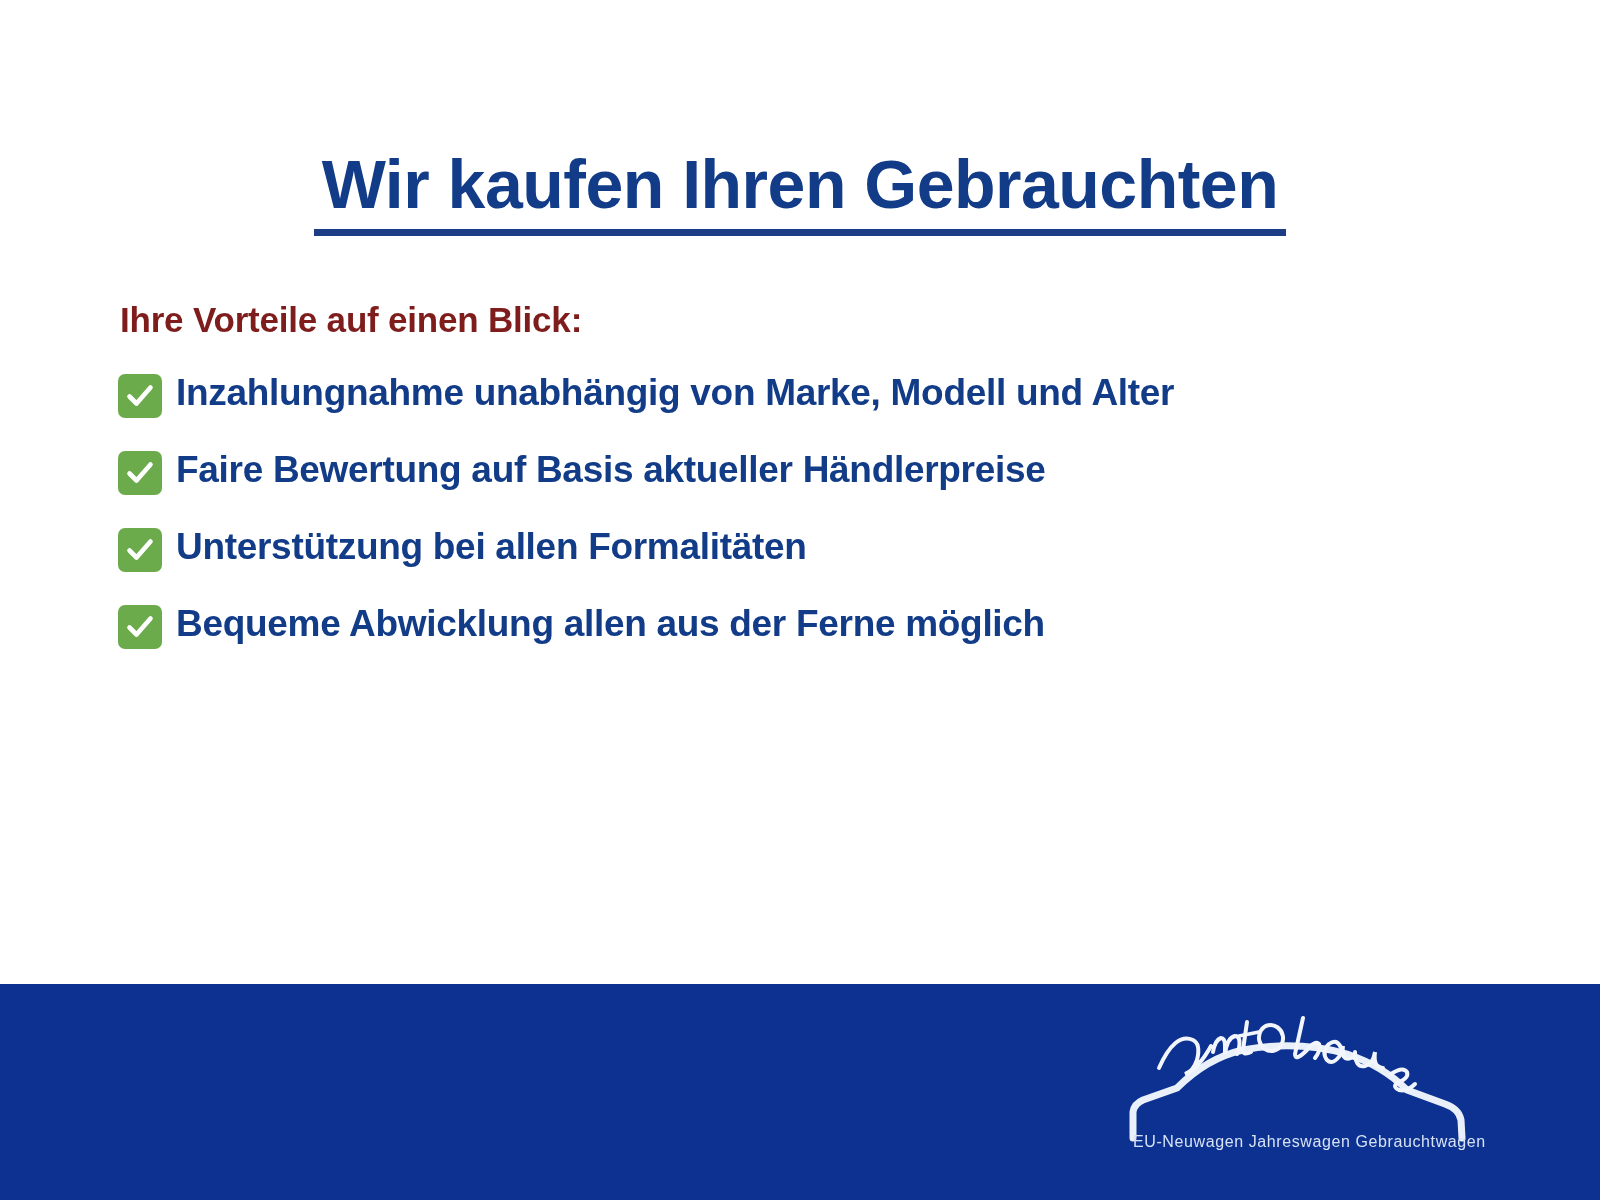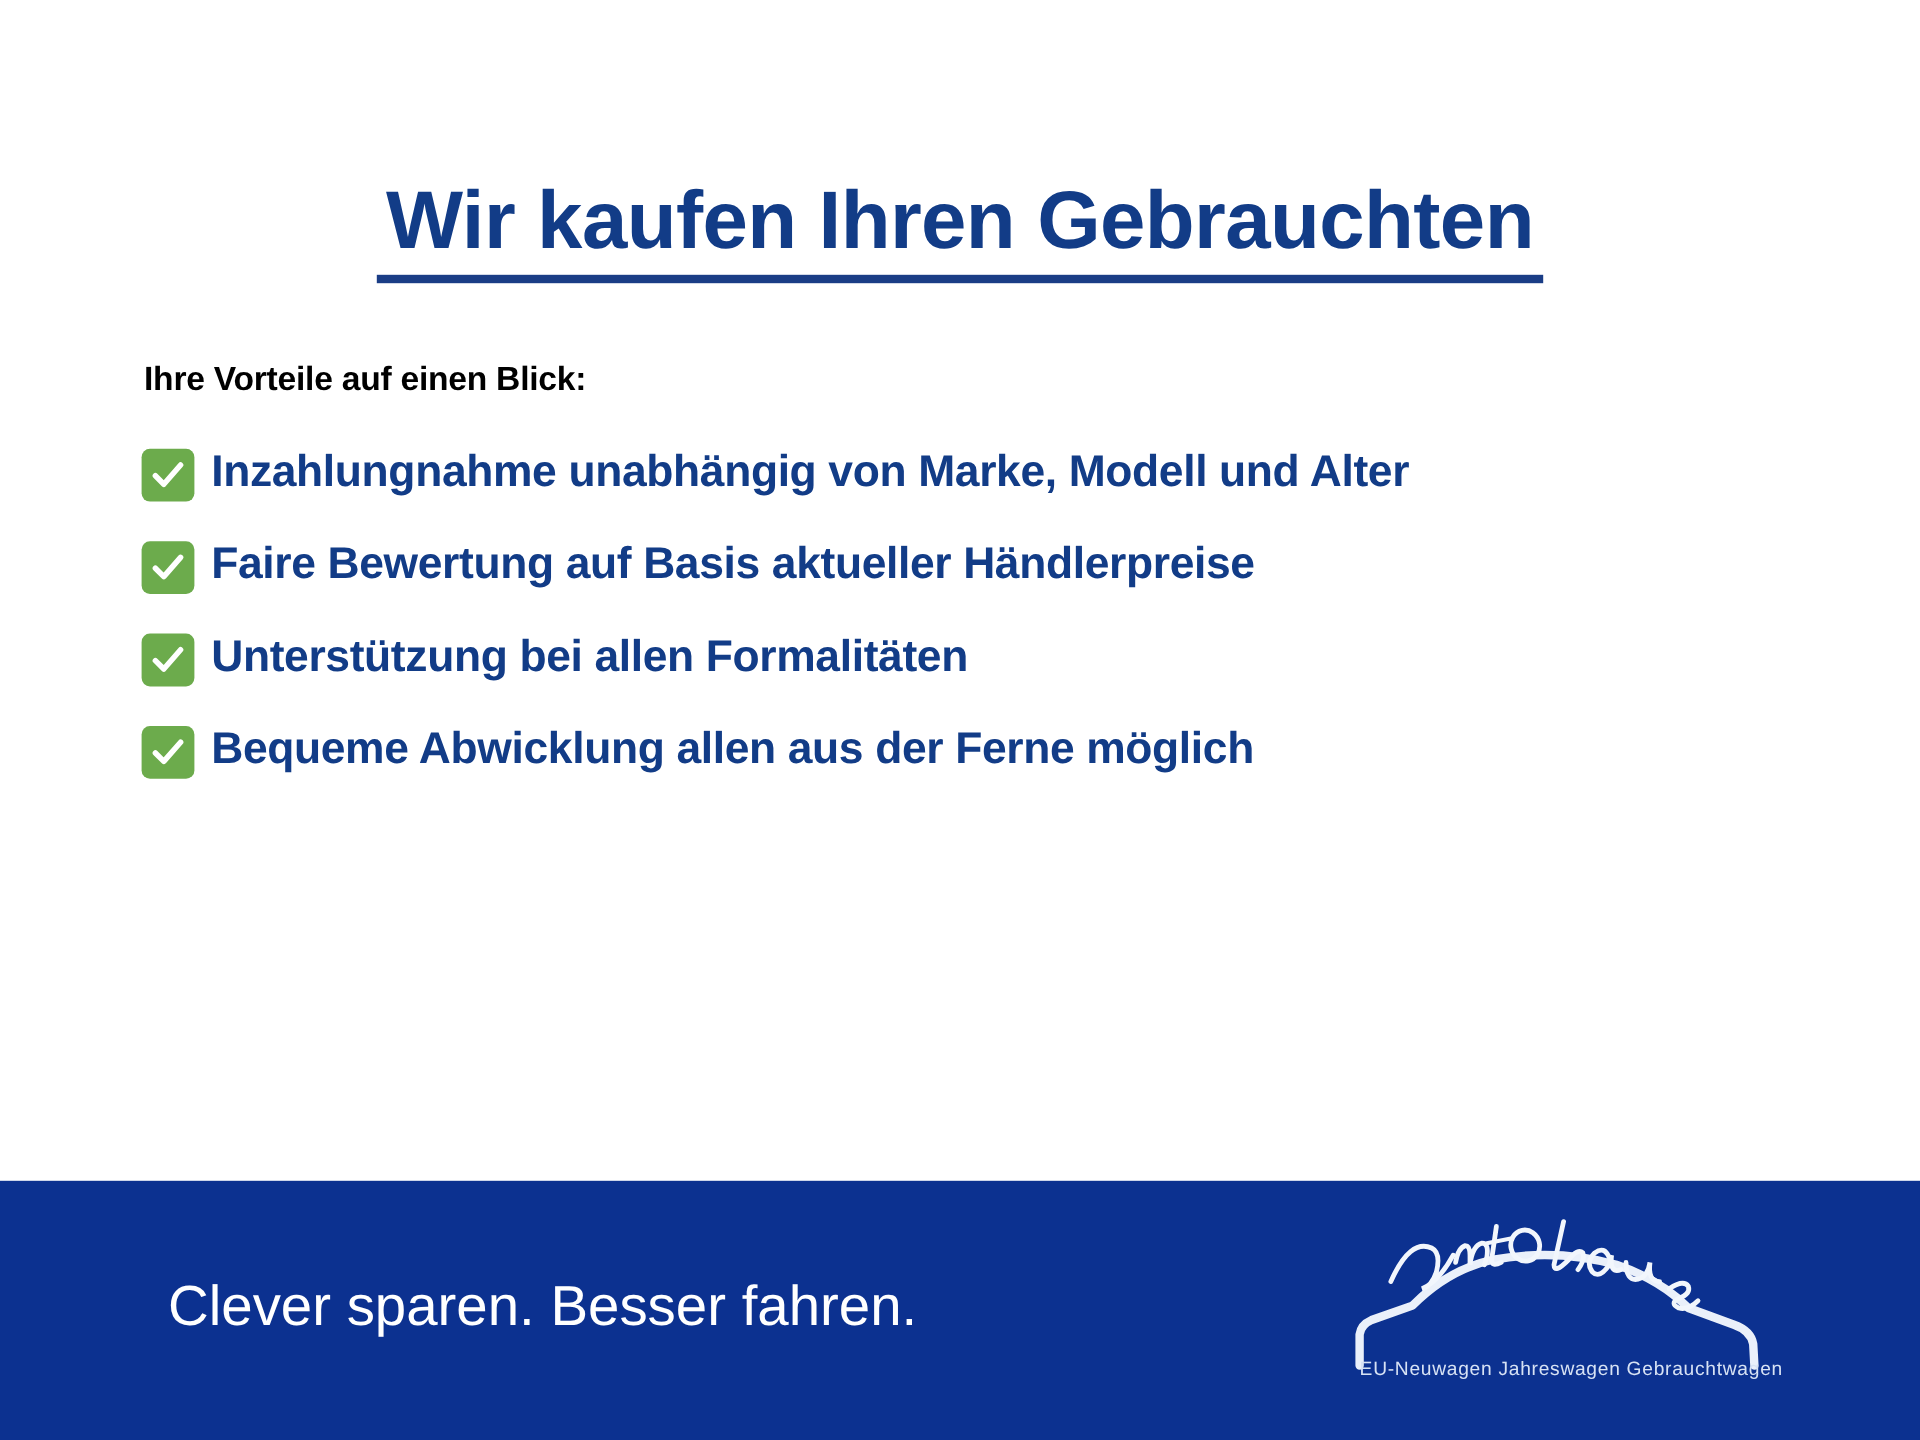--- a/index.html
+++ b/index.html
@@ -36,23 +36,23 @@
     padding: 0 8px 10px 8px;
     border-bottom: 7px solid #1A3D86;
     white-space: nowrap;
   }
 
   
   .subhead {
     position: absolute;
     left: 120px;
     top: 300px;
-    font-size: 28px;
-    font-weight: bold;
-    color: #000000;
+    font-size: 35px;
+    font-weight: bold;
+    color: #7f1d1d;
     letter-spacing: -0.2px;
     white-space: nowrap;
   }
 
   
   .benefits {
     position: absolute;
     left: 118px;
     top: 374px;
     width: 1400px;
@@ -199,21 +199,20 @@
           <path d="M4.5 15.5 L11.5 22.5 L25.5 6.5" fill="none" stroke="#FFFFFF" stroke-width="4.6" stroke-linecap="round" stroke-linejoin="round"></path>
         </svg>
       </span>
       <span class="benefit-text">Bequeme Abwicklung allen aus der Ferne möglich</span>
     </li>
 
   </ul>
 
   <div class="footer-band">
 
-    <div class="tagline">Clever sparen. Besser fahren.</div>
 
     <div class="logo">
 
       <svg class="logo-car" viewBox="0 0 360 155" aria-hidden="true">
         <path d="M18 142 L18 116 Q19 108 28 104 L62 92 Q92 62 128 54
                  Q182 44 232 58 Q268 70 292 94 L330 108
                  Q344 113 346 124 L347 142" fill="none" stroke="#EAF0FA" stroke-width="7" stroke-linecap="round" stroke-linejoin="round"></path>
       </svg>
 
       <svg class="logo-script" viewBox="0 0 360 155" aria-hidden="true">

